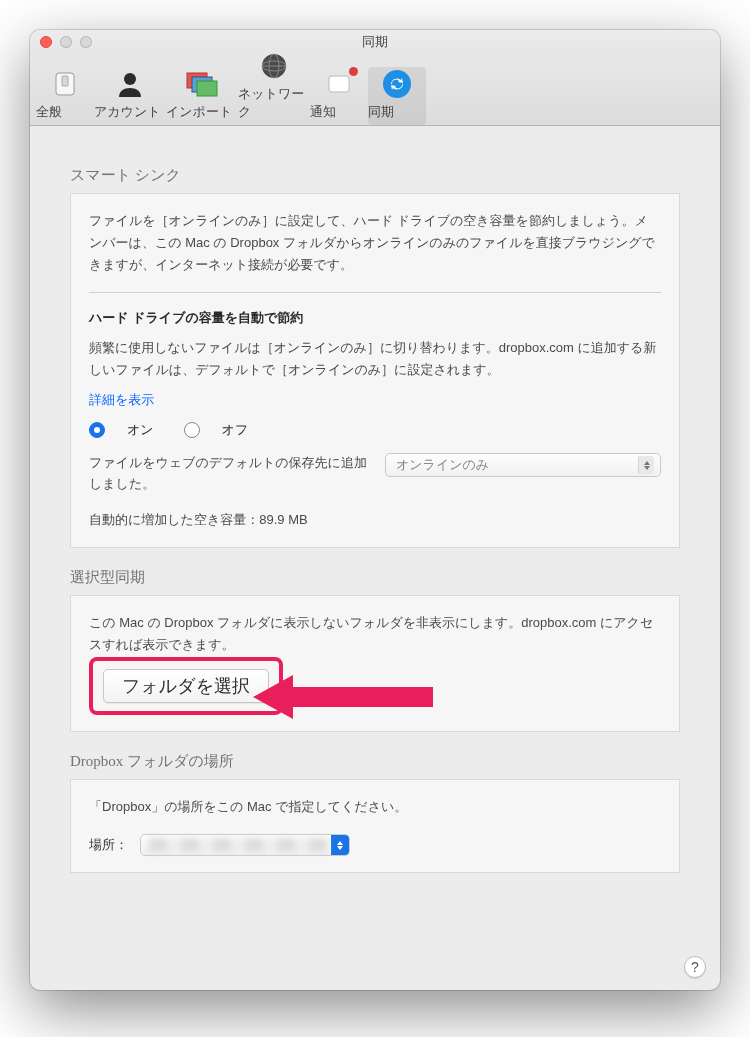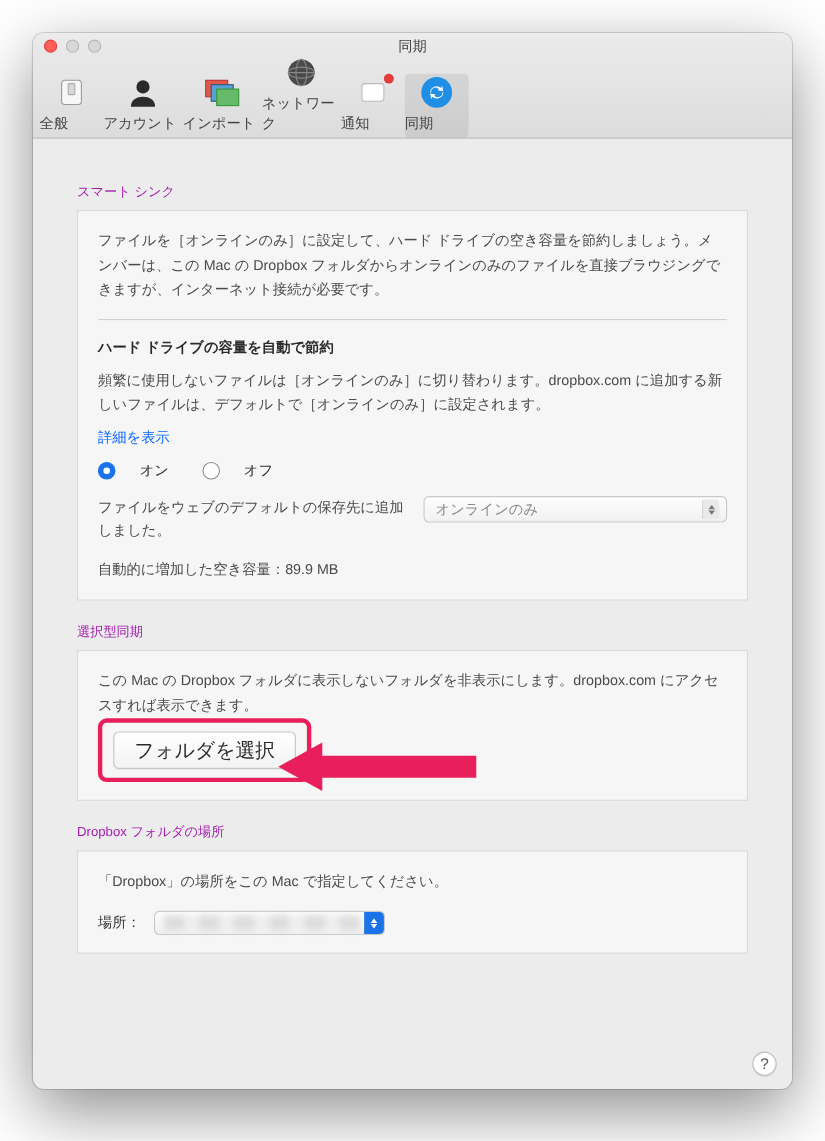--- a/index.html
+++ b/index.html
@@ -22,21 +22,21 @@
     height: 72px; background: linear-gradient(#e8e8e8,#dcdcdc);
     border-bottom: 1px solid #b5b5b5; display: flex; align-items: flex-end; padding: 0 6px;
   }
   .tb-item { width: 58px; font-size: 13px; color:#444; padding-bottom: 4px; position: relative; }
   .tb-item.wide { width: 72px; }
   .tb-item.sel { background: rgba(0,0,0,.07); border-radius: 4px; }
   .tb-icon { height: 34px; display:flex; align-items:center; justify-content:center; margin-bottom:2px; position:relative; }
   .badge-red { position:absolute; top:0; right:10px; width:9px; height:9px; background:#e23b3b; border-radius:50%; }
   
   .content { padding: 40px 40px 20px 40px; font-size: 13px; color: #2b2b2b; }
-  .section-label { font-size: 12px; color:#a21caf; margin-bottom: 8px; }
+  .section-label { font-size: 15px; color:#737373; margin-bottom: 8px; font-family: Liberation Serif, serif; }
   .panel {
     background: #f6f6f6; border: 1px solid #d9d9d9; border-radius: 0;
     padding: 16px 18px; margin-bottom: 20px;
   }
   .muted { color: #4a4a4a; line-height: 1.7; }
   .hr { border: none; border-top: 1px solid #d0d0d0; margin: 16px 0; }
   .bold { font-weight: 600; margin-bottom: 10px; }
   .link { color: #0a66ff; margin: 10px 0 12px 0; display:inline-block; cursor:pointer; }
   .radios { display:flex; gap: 30px; align-items:center; margin-bottom: 14px; }
   .radio { display:flex; align-items:center; gap:22px; }

